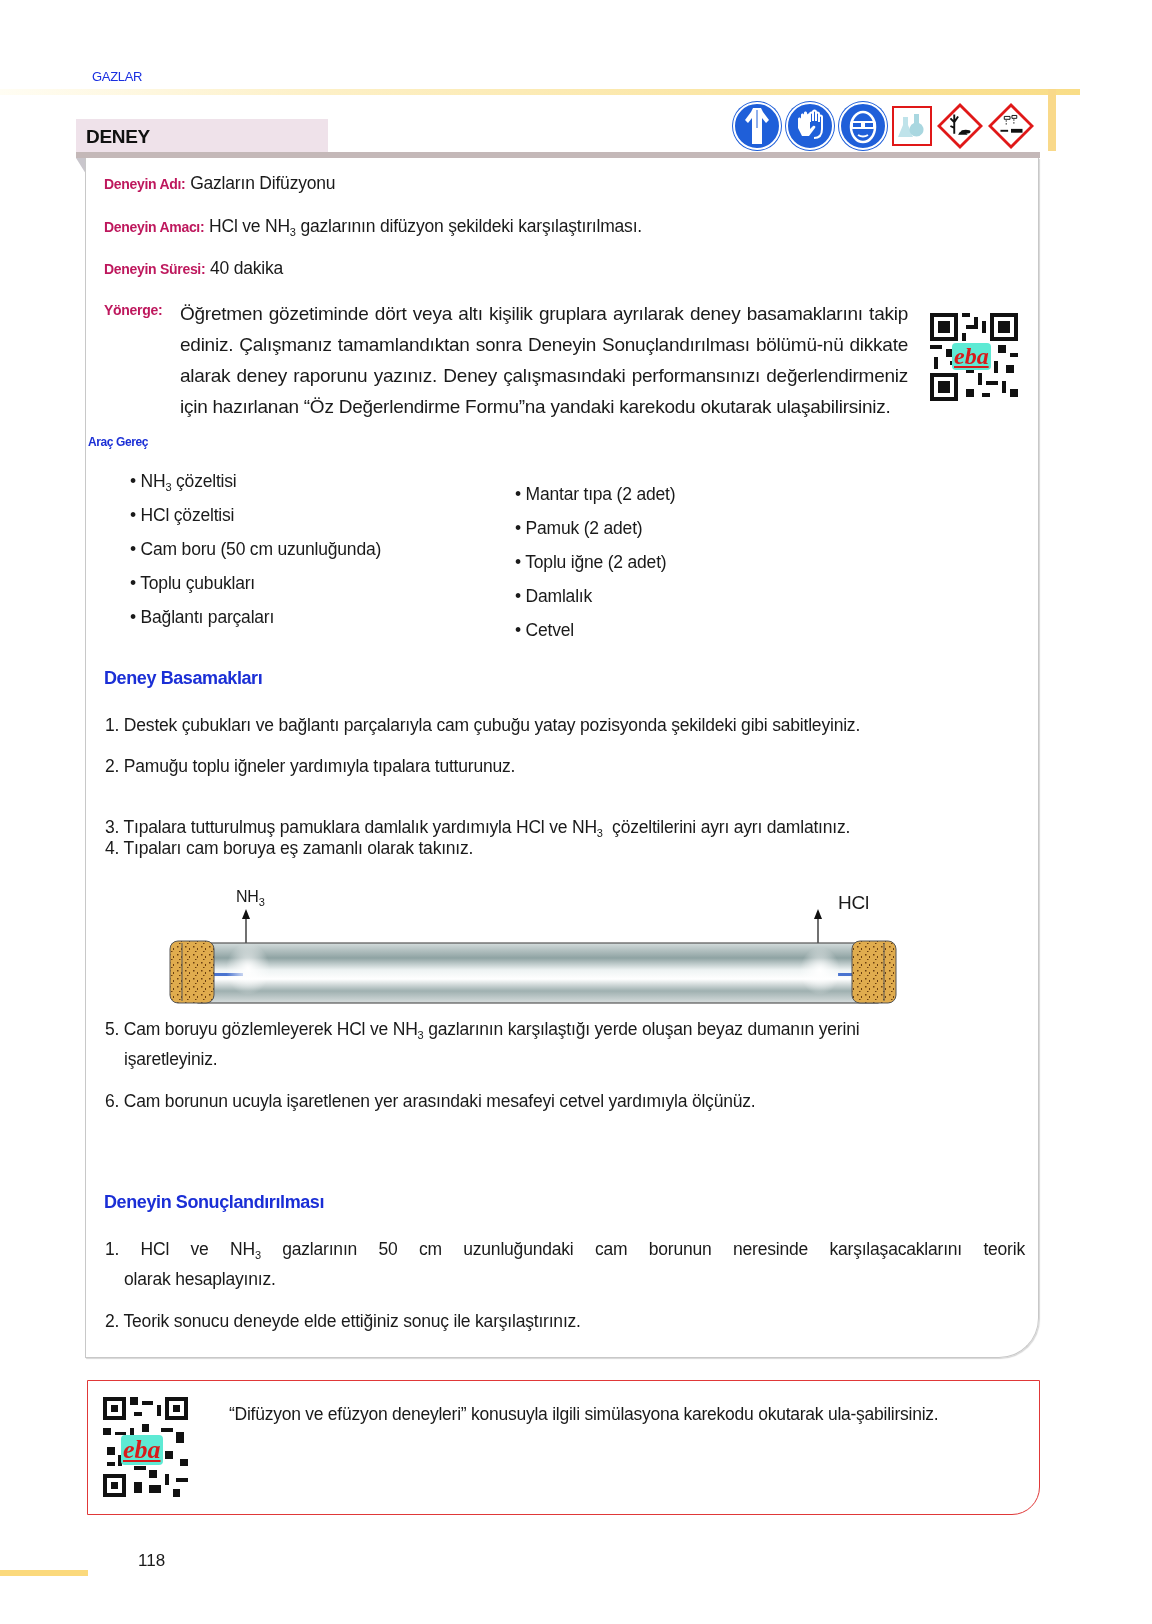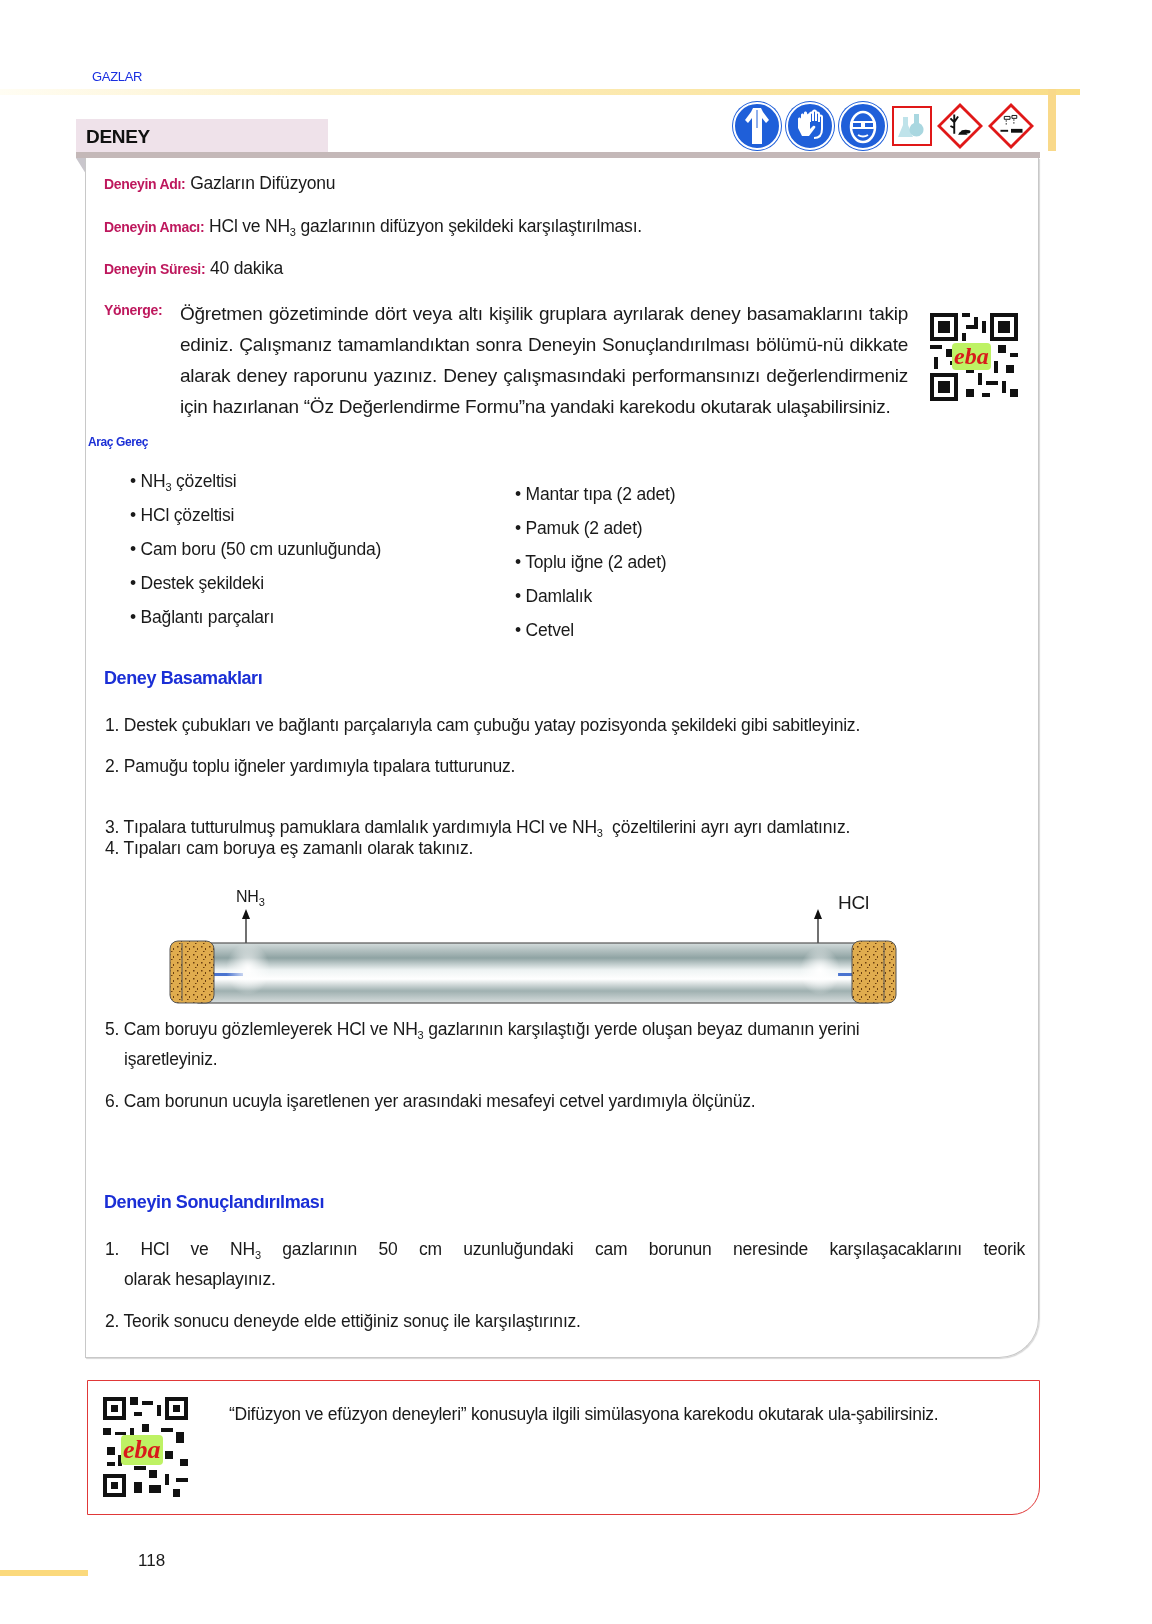--- a/index.html
+++ b/index.html
@@ -29,21 +29,21 @@
 
   .t { position: absolute; font-size: 17.5px; line-height: 22px; color: #1a1a1a; letter-spacing: -0.2px; white-space: nowrap; }
   .lbl { color: #be185d; font-weight: bold; font-size: 14px; letter-spacing: -0.3px; text-align: center; }
   .h2 { position: absolute; color: #1b2fd6; font-weight: bold; font-size: 18px; letter-spacing: -0.4px; }
   sub { font-size: 11px; vertical-align: -4px; line-height: 0; }
 
   .para { position: absolute; left: 180px; top: 298px; width: 728px; font-size: 19px; line-height: 31px; text-align: justify; letter-spacing: -0.25px; }
   .yon-lbl { position: absolute; left: 104px; top: 302px; }
 
   .qr { position: absolute; background: #fff; }
-  .eba { position: absolute; color: #d81b1b; font-family: "Liberation Serif", serif; font-style: italic; font-weight: bold; background: #bef264; border-radius: 4px; padding: 0 2px; }
+  .eba { position: absolute; color: #d81b1b; font-family: "Liberation Serif", serif; font-style: italic; font-weight: bold; background: #5eead4; border-radius: 4px; padding: 0 2px; text-decoration: underline; }
 
   .note-box { position: absolute; left: 87px; top: 1380px; width: 953px; height: 135px;
     border: 1.5px solid #e03838; border-bottom-right-radius: 28px; }
   .note-text { position: absolute; left: 229px; top: 1398px; width: 790px; font-size: 17.5px; line-height: 32px; text-align: justify; letter-spacing: -0.25px; }
 
   .foot-line { position: absolute; left: 0; top: 1570px; width: 88px; height: 6px; background: #fbd97c; }
   .page-no { position: absolute; left: 91px; top: 1551px; font-size: 17px; color: #1a1a1a; margin-left: 47px; }
 </style>
 </head>
 <body>
@@ -160,21 +160,21 @@
       </g>
   </svg>
   <span class="eba" style="left:22px;top:30px;font-size:24px;">eba</span>
 </div>
 
 <div class="h2" style="left:88px;top:435px;font-size:12px;">Araç Gereç</div>
 <div>
   <div class="t" style="left:130px;top:470px;"><span>• NH</span><sub>3</sub><span> çözeltisi</span></div>
   <div class="t" style="left:130px;top:504px;">• HCl çözeltisi</div>
   <div class="t" style="left:130px;top:538px;">• Cam boru (50 cm uzunluğunda)</div>
-  <div class="t" style="left:130px;top:572px;">• Destek şekildeki</div>
+  <div class="t" style="left:130px;top:572px;">• Toplu çubukları</div>
   <div class="t" style="left:130px;top:606px;">• Bağlantı parçaları</div>
 </div>
 <div>
   <div class="t" style="left:515px;top:483px;">• Mantar tıpa (2 adet)</div>
   <div class="t" style="left:515px;top:517px;">• Pamuk (2 adet)</div>
   <div class="t" style="left:515px;top:551px;">• Toplu iğne (2 adet)</div>
   <div class="t" style="left:515px;top:585px;">• Damlalık</div>
   <div class="t" style="left:515px;top:619px;">• Cetvel</div>
 </div>
 

